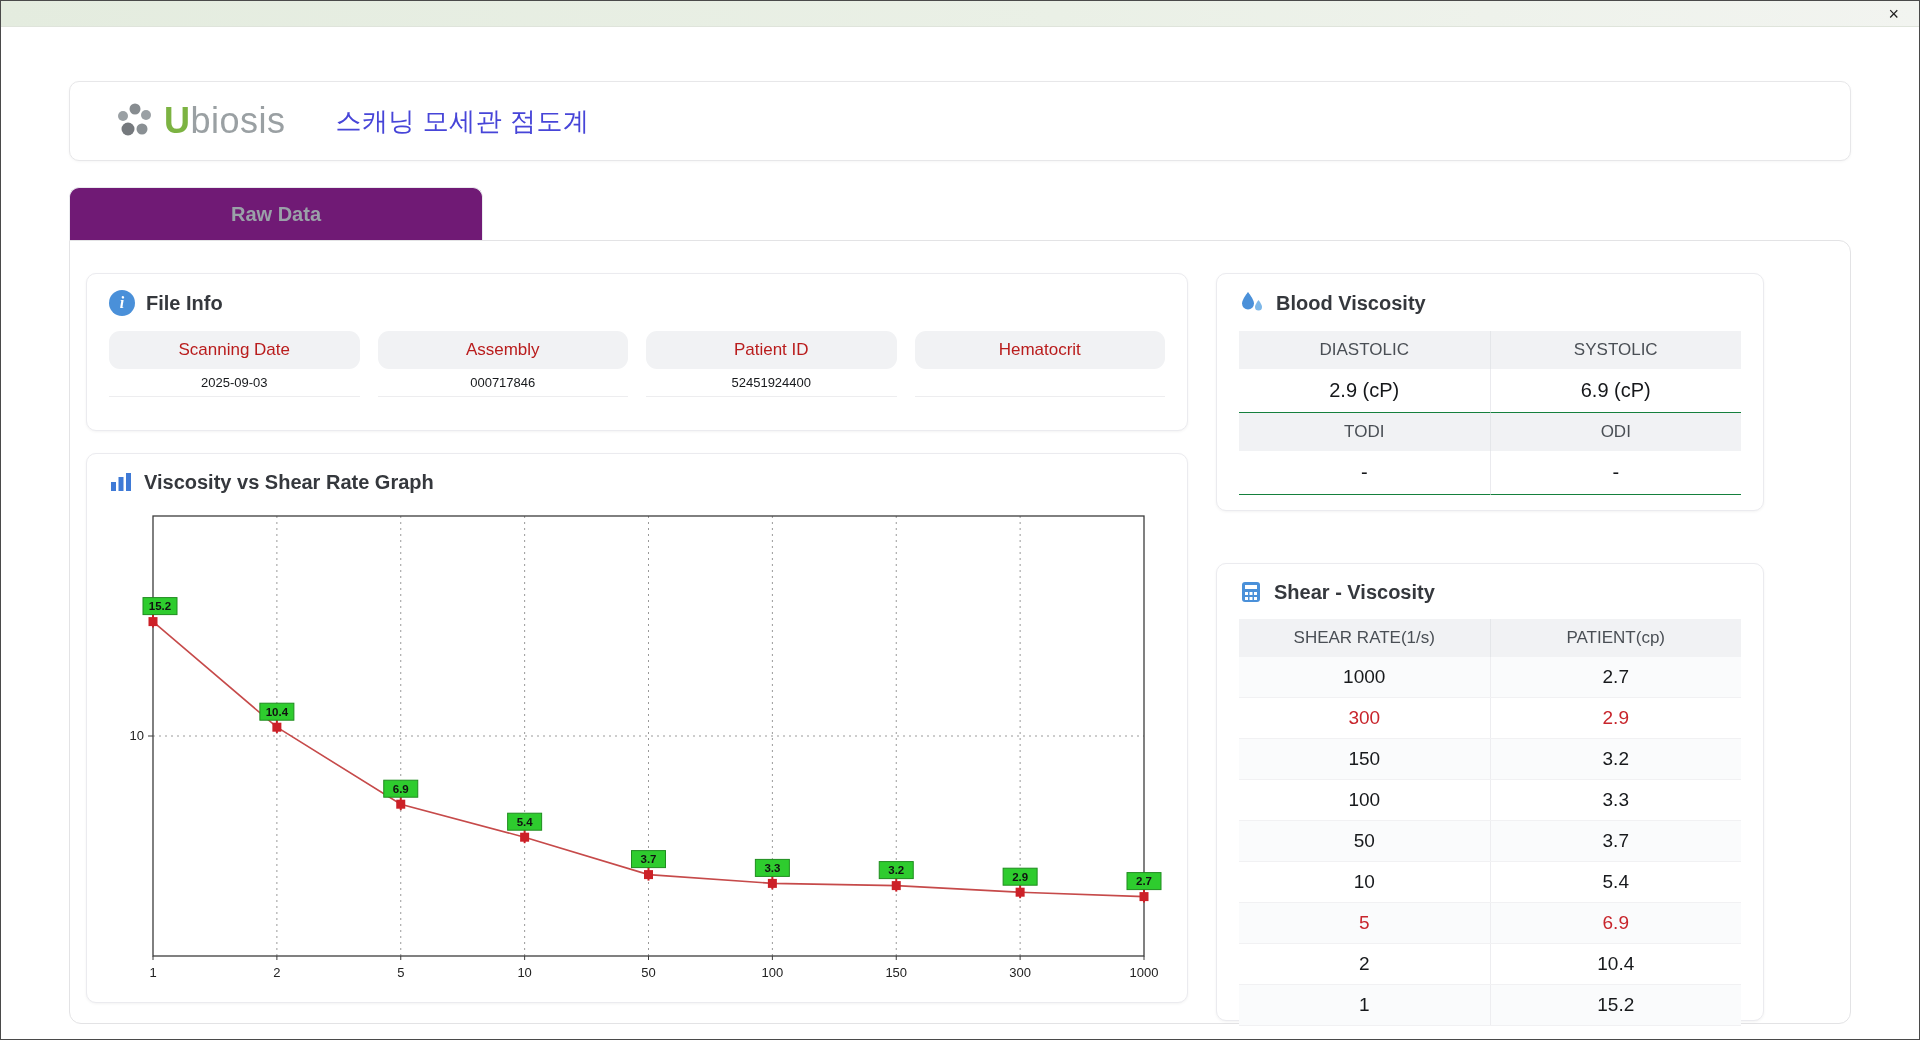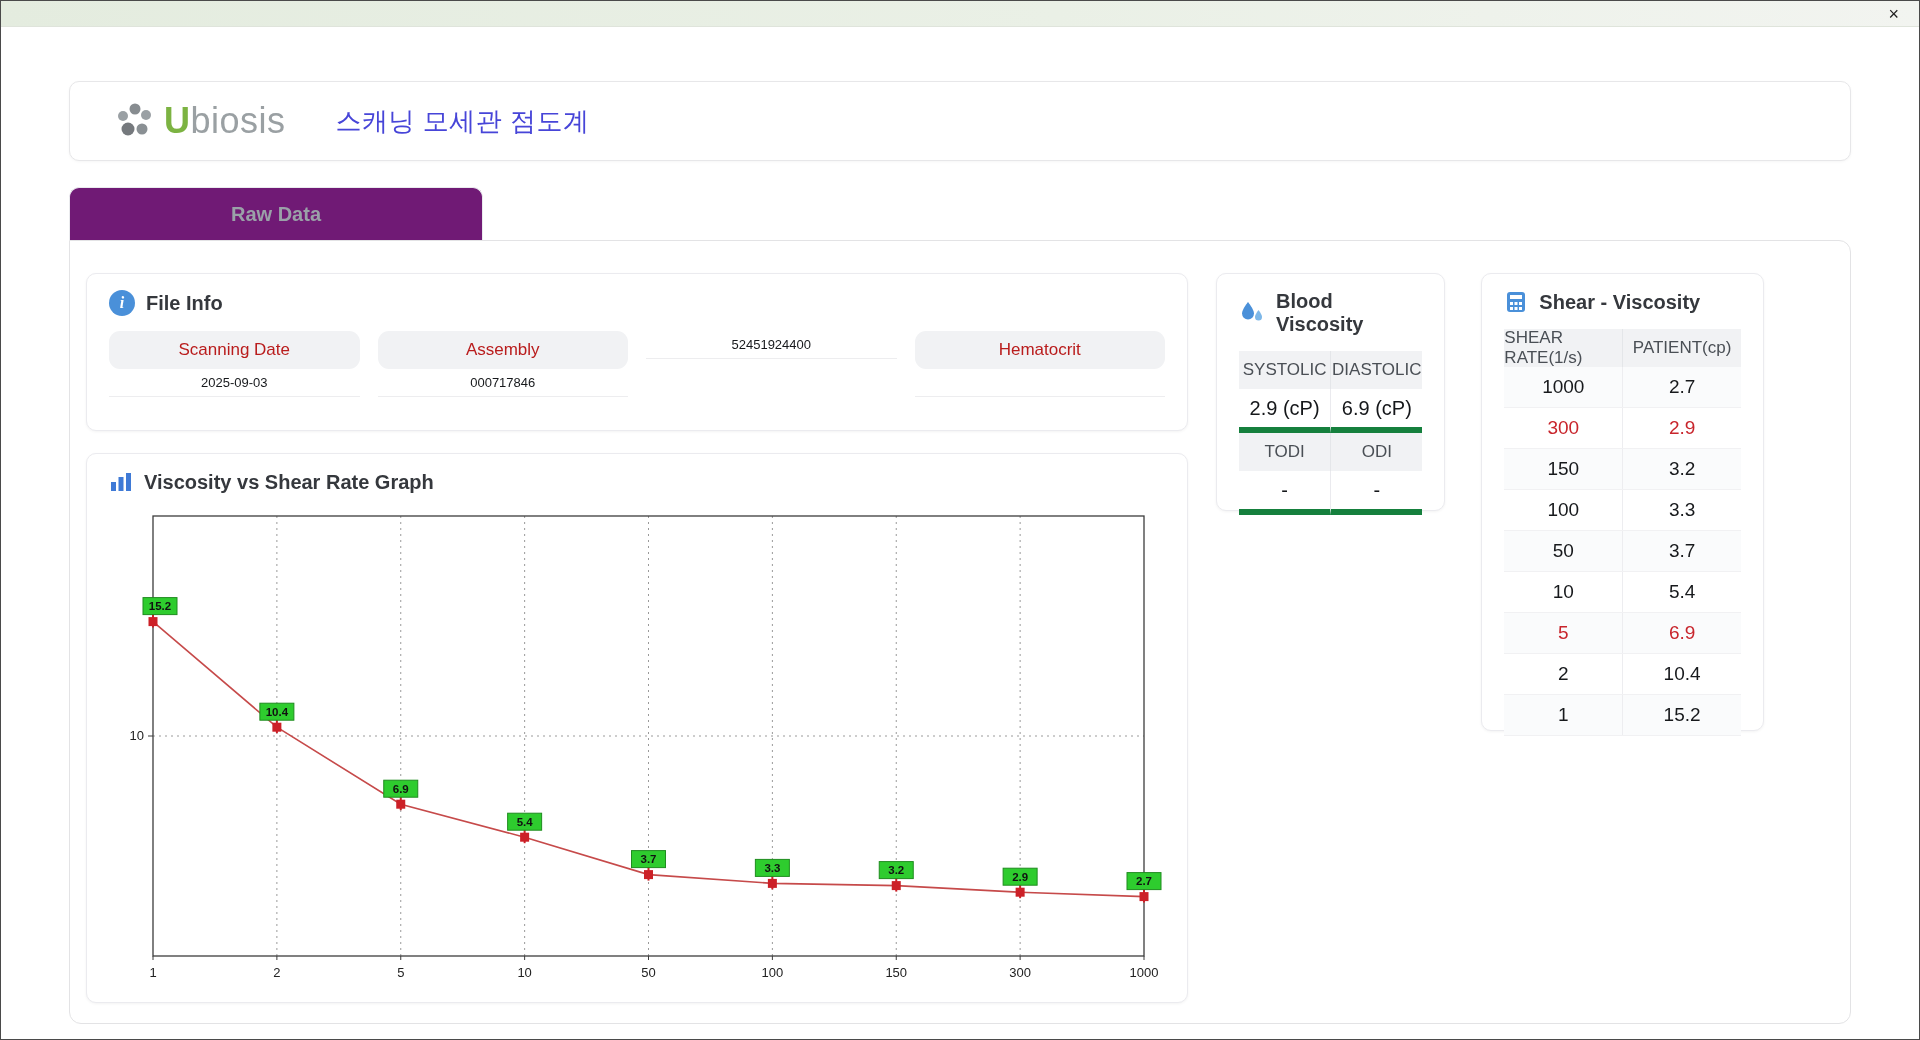--- a/index.html
+++ b/index.html
@@ -22,21 +22,21 @@
 
   
   .tabs{display:flex;margin-top:26px;align-items:flex-end}
   .tab{display:flex;align-items:center;justify-content:center;border-radius:10px 10px 0 0;cursor:pointer;font-size:20px;font-weight:700}
   .tab.active{width:404px;height:58px;background:#fff;border:1px solid #e3e3e5;border-bottom:none;color:#2f3237;position:relative;z-index:2;margin-bottom:-1px}
   .tab.inactive{width:414px;height:53px;background:#701a75;border:1px solid #eaebee;border-bottom:none;color:#9aa1a8}
 
   
   .content-card{border:1px solid #e3e3e5;border-radius:0 12px 12px 12px;height:784px;display:flex;gap:28px;padding:32px 20px 20px 16px;position:relative;z-index:1;background:#fff}
   .col-left{width:1102px;display:flex;flex-direction:column;gap:22px}
-  .col-right{width:548px;display:flex;flex-direction:row;gap:36px}
+  .col-right{width:548px;display:flex;flex-direction:column;gap:52px}
 
   .card{border:1px solid #ebebef;border-radius:10px;box-shadow:0 1px 3px rgba(0,0,0,.05);padding:16px 22px;background:#fff}
   .card-title{display:flex;align-items:center;gap:11px;font-size:20px;font-weight:700;color:#35383d}
 
   
   .icon-info{width:26px;height:26px;border-radius:50%;background:#4a90d9;color:#fff;display:flex;align-items:center;justify-content:center;font-size:16px;font-weight:700;font-family:"Liberation Serif",serif;font-style:italic}
   .icon-svg{display:inline-flex;align-items:center;justify-content:center}
 
   
   .file-card{height:160px}
@@ -50,21 +50,21 @@
   .chart-wrap{margin-top:12px}
   svg text{font-family:"Liberation Sans",sans-serif}
 
   
   .bv-card{height:238px}
   .bv-grid{margin-top:15px}
   .bv-row{display:flex}
   .bv-cell{flex:1;display:flex;align-items:center;justify-content:center}
   .bv-head .bv-cell{background:#f1f2f4;height:38px;font-size:17px;color:#4a4f55}
   .bv-head .bv-cell + .bv-cell{border-left:1px solid #e4e6e9}
-  .bv-vals .bv-cell{height:44px;font-size:20px;color:#15171a;border-bottom:6px solid #15803d}
+  .bv-vals .bv-cell{height:44px;font-size:20px;color:#15171a;border-bottom:1px solid #15803d}
   .bv-vals .bv-cell + .bv-cell{border-left:1px solid #eaeaee}
 
   
   .sv-card{height:458px}
   .sv-table{margin-top:15px}
   .sv-headrow{display:flex;background:#f1f2f4}
   .sv-headrow .sv-cell{height:38px;font-size:17px;color:#4a4f55}
   .sv-cell{flex:1;display:flex;align-items:center;justify-content:center}
   .sv-row{display:flex;border-bottom:1px solid #f1f1f3}
   .sv-row:nth-child(even){background:#fafbfc}
@@ -116,20 +116,21 @@
           <div class="fields">
             <div class="field">
               <div class="field-label">Scanning Date</div>
               <div class="field-value">2025-09-03</div>
             </div>
             <div class="field">
               <div class="field-label">Assembly</div>
               <div class="field-value">000717846</div>
             </div>
             <div class="field">
+              <div class="field-label">Patient ID</div>
               <div class="field-value">52451924400</div>
             </div>
             <div class="field">
               <div class="field-label">Hematocrit</div>
               <div class="field-value"></div>
             </div>
           </div>
         </div>
 
         <div class="card graph-card">
@@ -224,22 +225,22 @@
             <span class="icon-svg">
               <svg width="26" height="26" viewBox="0 0 26 26">
                 <path d="M9 2 C9 2 3 9.5 3 13.5 a6 6 0 0 0 12 0 C15 9.5 9 2 9 2 Z" fill="#4a90d9"></path>
                 <path d="M19.5 10 C19.5 10 16 14.5 16 17 a3.5 3.5 0 0 0 7 0 C23 14.5 19.5 10 19.5 10 Z" fill="#7db7e8"></path>
               </svg>
             </span>
             <span>Blood Viscosity</span>
           </div>
           <div class="bv-grid">
             <div class="bv-row bv-head">
+              <div class="bv-cell">DIASTOLIC</div>
               <div class="bv-cell">SYSTOLIC</div>
-              <div class="bv-cell">DIASTOLIC</div>
             </div>
             <div class="bv-row bv-vals">
               <div class="bv-cell">2.9 (cP)</div>
               <div class="bv-cell">6.9 (cP)</div>
             </div>
             <div class="bv-row bv-head">
               <div class="bv-cell">TODI</div>
               <div class="bv-cell">ODI</div>
             </div>
             <div class="bv-row bv-vals">

